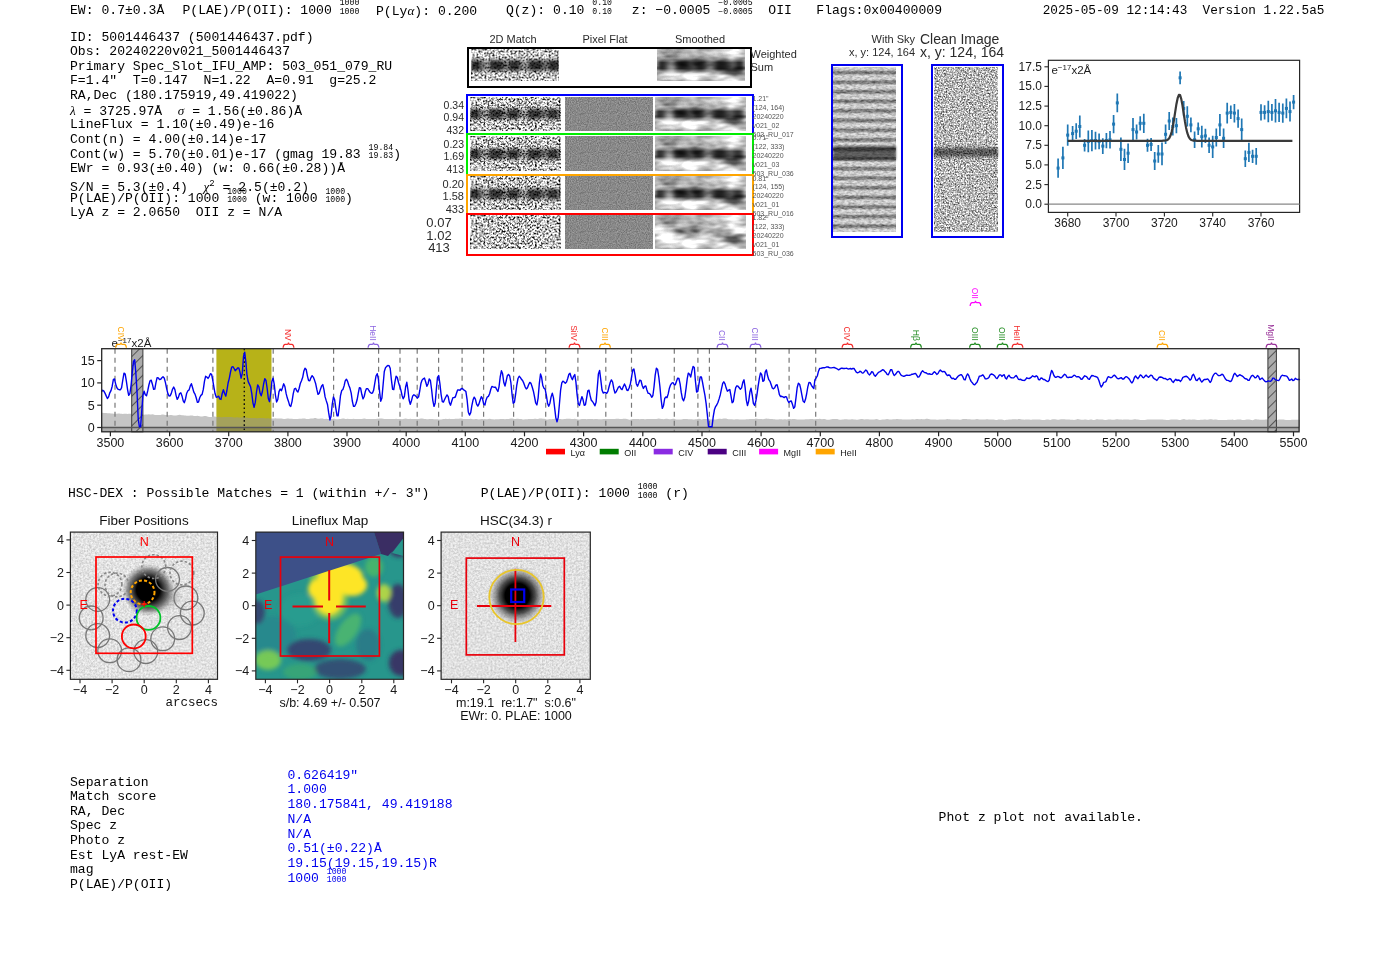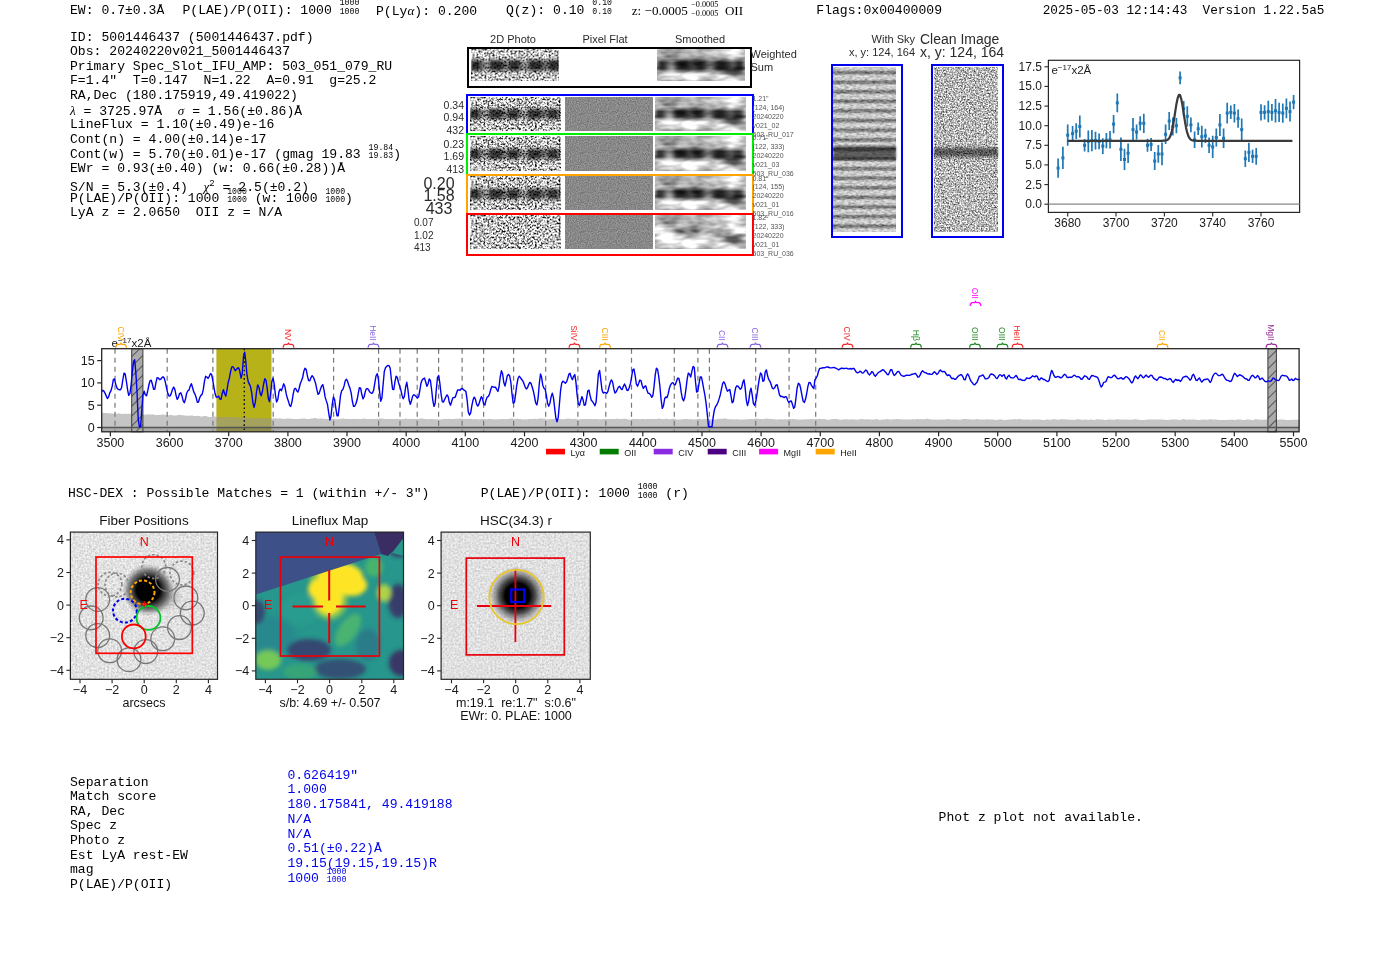--- a/index.html
+++ b/index.html
@@ -59,25 +59,25 @@
           <feFuncB type="linear" slope="2.2" intercept="-0.38"></feFuncB>
           <feFuncA type="linear" slope="0" intercept="1"></feFuncA>
         </feComponentTransfer>
 </filter>
 </defs>
 </svg>
 <div class="abs" style="left:70px;top:2.5px;font-family:'Liberation Mono',monospace;font-size:13.1px;color:#000;white-space:pre">EW: 0.7±0.3Å</div>
 <div class="abs" style="left:182.5px;top:2.5px;font-family:'Liberation Mono',monospace;font-size:13.1px;color:#000;white-space:pre">P(LAE)/P(OII): 1000 <span style="display:inline-block;vertical-align:middle;position:relative;top:-2px;margin-top:-7px;margin-bottom:-7px;font-size:8.2px;line-height:8.6px;letter-spacing:0px">1000<br>1000</span></div>
 <div class="abs" style="left:376px;top:2.5px;font-family:'Liberation Mono',monospace;font-size:13.1px;color:#000;white-space:pre">P(Ly<i>α</i>): 0.200</div>
 <div class="abs" style="left:505.9px;top:2.5px;font-family:'Liberation Mono',monospace;font-size:13.1px;color:#000;white-space:pre">Q(z): 0.10 <span style="display:inline-block;vertical-align:middle;position:relative;top:-2px;margin-top:-7px;margin-bottom:-7px;font-size:8.2px;line-height:8.6px;letter-spacing:0px">0.10<br>0.10</span></div>
-<div class="abs" style="left:631.8px;top:2.5px;font-family:Liberation Serif, serif;font-size:13.1px;color:#000;white-space:pre">z: −0.0005 <span style="display:inline-block;vertical-align:middle;position:relative;top:-2px;margin-top:-7px;margin-bottom:-7px;font-size:8.2px;line-height:8.6px;letter-spacing:0px">−0.0005<br>−0.0005</span>  OII</div>
+<div class="abs" style="left:631.8px;top:2.5px;font-family:Liberation Mono, monospace;font-size:13.1px;color:#000;white-space:pre">z: −0.0005 <span style="display:inline-block;vertical-align:middle;position:relative;top:-2px;margin-top:-7px;margin-bottom:-7px;font-size:8.2px;line-height:8.6px;letter-spacing:0px">−0.0005<br>−0.0005</span>  OII</div>
 <div class="abs" style="left:816.3px;top:2.5px;font-family:'Liberation Mono',monospace;font-size:13.1px;color:#000000;white-space:pre">Flags:0x00400009</div>
-<div class="abs" style="left:1042.7px;top:2.5px;font-family:'Liberation Mono',monospace;font-size:13.1px;color:#000;white-space:pre"><span style="font-size:12.7px">2025-05-03 12:14:43  Version 1.22.5a5</span></div>
+<div class="abs" style="left:1042.7px;top:2.5px;font-family:'Liberation Mono',monospace;font-size:13.1px;color:#000;white-space:pre"><span style="font-size:12.7px">2025-05-09 12:14:43  Version 1.22.5a5</span></div>
 <div class="abs" style="left:70px;top:30.5px;font-family:'Liberation Mono',monospace;font-size:13.1px;color:#000;white-space:pre;line-height:14.65px"><div style="height:14.65px">ID: 5001446437 (5001446437.pdf)</div><div style="height:14.65px">Obs: 20240220v021_5001446437</div><div style="height:14.65px">Primary Spec_Slot_IFU_AMP: 503_051_079_RU</div><div style="height:14.65px">F=1.4"  T=0.147  N=1.22  A=0.91  g=25.2</div><div style="height:14.65px">RA,Dec (180.175919,49.419022)</div><div style="height:14.65px"><i>λ</i> = 3725.97Å  <i>σ</i> = 1.56(±0.86)Å</div><div style="height:14.65px">LineFlux = 1.10(±0.49)e-16</div><div style="height:14.65px">Cont(n) = 4.00(±0.14)e-17</div><div style="height:14.65px">Cont(w) = 5.70(±0.01)e-17 (gmag 19.83 <span style="display:inline-block;vertical-align:middle;position:relative;top:-2px;margin-top:-7px;margin-bottom:-7px;font-size:8.2px;line-height:8.6px;letter-spacing:0px">19.84<br>19.83</span>)</div><div style="height:14.65px">EWr = 0.93(±0.40) (w: 0.66(±0.28))Å</div><div style="height:14.65px">S/N = 5.3(±0.4)  <i>χ</i><sup style="font-size:9px">2</sup> = 2.5(±0.2)</div><div style="height:14.65px">P(LAE)/P(OII): 1000 <span style="display:inline-block;vertical-align:middle;position:relative;top:-2px;margin-top:-7px;margin-bottom:-7px;font-size:8.2px;line-height:8.6px;letter-spacing:0px">1000<br>1000</span> (w: 1000 <span style="display:inline-block;vertical-align:middle;position:relative;top:-2px;margin-top:-7px;margin-bottom:-7px;font-size:8.2px;line-height:8.6px;letter-spacing:0px">1000<br>1000</span>)</div><div style="height:14.65px">LyA z = 2.0650  OII z = N/A</div></div>
-<div class="abs sans" style="left:463px;top:33px;width:100px;text-align:center;font-size:11px;color:#2b2b2b">2D Photo</div>
+<div class="abs sans" style="left:463px;top:33px;width:100px;text-align:center;font-size:11px;color:#2b2b2b">2D Match</div>
 <div class="abs sans" style="left:560px;top:33px;width:90px;text-align:center;font-size:11px;color:#2b2b2b">Pixel Flat</div>
 <div class="abs sans" style="left:655px;top:33px;width:90px;text-align:center;font-size:11px;color:#2b2b2b">Smoothed</div>
 <div class="abs" style="left:467px;top:46.5px;width:281px;height:37.0px;border:2.6px solid #000;background:#fff"></div>
 <div class="abs" style="left:470.5px;top:49px;width:88px;height:32px;overflow:hidden"><svg width="88" height="32">
       <rect width="88" height="32" filter="url(#nzfine)" opacity="0.9"></rect>
     </svg></div>
 <div class="abs" style="left:470.5px;top:57px;width:88px;height:17px;background:repeating-linear-gradient(90deg, rgba(0,0,0,0.8) 0 8px, rgba(0,0,0,0.35000000000000003) 12px 17px, rgba(0,0,0,0.8) 21px 30px, rgba(0,0,0,0.5) 34px 39px);-webkit-mask-image:linear-gradient(to bottom, transparent 0%, black 34%, black 66%, transparent 100%);mask-image:linear-gradient(to bottom, transparent 0%, black 34%, black 66%, transparent 100%);filter:blur(1.5px)"></div>
 <div class="abs" style="left:657px;top:49px;width:88px;height:32px;overflow:hidden"><svg width="88" height="32">
       <rect width="88" height="32" filter="url(#nzsmooth)" opacity="0.9"></rect>
     </svg></div>
@@ -116,33 +116,33 @@
       <rect width="91.19999999999993" height="34.400000000000006" filter="url(#nzfine)" opacity="1.0"></rect>
     </svg></div>
 <div class="abs" style="left:565.2px;top:176.0px;width:88.19999999999993px;height:34.400000000000006px;overflow:hidden"><svg width="88.19999999999993" height="34.400000000000006">
       <rect width="88.19999999999993" height="34.400000000000006" filter="url(#nzflat)" opacity="1.0"></rect>
     </svg></div>
 <div class="abs" style="left:655.4px;top:176.0px;width:90.60000000000002px;height:34.400000000000006px;overflow:hidden"><svg width="90.60000000000002" height="34.400000000000006">
       <rect width="90.60000000000002" height="34.400000000000006" filter="url(#nzsmooth)" opacity="0.95"></rect>
     </svg></div>
 <div class="abs" style="left:469.6px;top:185.888px;width:91.19999999999993px;height:16px;background:repeating-linear-gradient(90deg, rgba(0,0,0,0.75) 0 8px, rgba(0,0,0,0.3) 12px 17px, rgba(0,0,0,0.75) 21px 30px, rgba(0,0,0,0.44999999999999996) 34px 39px);-webkit-mask-image:linear-gradient(to bottom, transparent 0%, black 34%, black 66%, transparent 100%);mask-image:linear-gradient(to bottom, transparent 0%, black 34%, black 66%, transparent 100%);filter:blur(1.2px)"></div>
 <div class="abs" style="left:655.4px;top:185.888px;width:90.60000000000002px;height:16px;background:repeating-linear-gradient(90deg, rgba(0,0,0,0.8) 0 8px, rgba(0,0,0,0.35000000000000003) 12px 17px, rgba(0,0,0,0.8) 21px 30px, rgba(0,0,0,0.5) 34px 39px);-webkit-mask-image:linear-gradient(to bottom, transparent 0%, black 34%, black 66%, transparent 100%);mask-image:linear-gradient(to bottom, transparent 0%, black 34%, black 66%, transparent 100%);filter:blur(2.2px)"></div>
-<div class="abs sans" style="left:414px;top:178.0px;width:50px;text-align:center;font-size:16px;line-height:12.4px;color:#2b2b2b">0.20<br>1.58<br>433</div>
+<div class="abs sans" style="left:414px;top:178.0px;width:50px;text-align:right;font-size:11px;line-height:12.4px;color:#2b2b2b">0.20<br>1.58<br>433</div>
 <div class="abs sans" style="left:752.5px;top:174.5px;font-size:7px;line-height:8.9px;color:#555">0.81"<br>(124, 155)<br>20240220<br>v021_01<br>503_RU_016</div>
 <div class="abs" style="left:465.7px;top:212.9px;width:284.09999999999997px;height:39.099999999999994px;border:2.4px solid #ff0000;background:#fff"></div>
 <div class="abs" style="left:469.6px;top:215.4px;width:91.19999999999993px;height:34.099999999999994px;overflow:hidden"><svg width="91.19999999999993" height="34.099999999999994">
       <rect width="91.19999999999993" height="34.099999999999994" filter="url(#nzfine)" opacity="1.0"></rect>
     </svg></div>
 <div class="abs" style="left:565.2px;top:215.4px;width:88.19999999999993px;height:34.099999999999994px;overflow:hidden"><svg width="88.19999999999993" height="34.099999999999994">
       <rect width="88.19999999999993" height="34.099999999999994" filter="url(#nzflat)" opacity="1.0"></rect>
     </svg></div>
 <div class="abs" style="left:655.4px;top:215.4px;width:90.60000000000002px;height:34.099999999999994px;overflow:hidden"><svg width="90.60000000000002" height="34.099999999999994">
       <rect width="90.60000000000002" height="34.099999999999994" filter="url(#nzsmooth)" opacity="0.95"></rect>
     </svg></div>
-<div class="abs sans" style="left:414px;top:217.4px;width:50px;text-align:left;font-size:10px;line-height:12.4px;color:#2b2b2b">0.07<br>1.02<br>413</div>
+<div class="abs sans" style="left:414px;top:217.4px;width:50px;text-align:center;font-size:13px;line-height:12.4px;color:#2b2b2b">0.07<br>1.02<br>413</div>
 <div class="abs sans" style="left:752.5px;top:213.9px;font-size:7px;line-height:8.9px;color:#555">1.82"<br>(122, 333)<br>20240220<br>v021_01<br>503_RU_036</div>
 <div class="abs sans" style="left:815px;top:32.5px;width:100px;text-align:right;font-size:11px;line-height:13px;color:#2b2b2b">With Sky<br>x, y: 124, 164</div>
 <div class="abs sans" style="left:920px;top:32.5px;width:100px;text-align:left;font-size:14px;line-height:13px;color:#2b2b2b">Clean Image<br>x, y: 124, 164</div>
 <div class="abs" style="left:830.5px;top:63.8px;width:68.5px;height:170.6px;border:2.6px solid #0000f0;background:#fff"></div>
 <div class="abs" style="left:931.4px;top:63.8px;width:69px;height:170.6px;border:2.6px solid #0000f0;background:#fff"></div>
 <div class="abs" style="left:833.4px;top:66.6px;width:63px;height:165px;background:repeating-linear-gradient(to bottom,#dcdcdc 0px,#cfcfcf 2.8px,#5a5a5a 4.8px,#636363 6.4px,#d4d4d4 8.6px,#dcdcdc 9.6px);"></div>
 <div class="abs" style="left:833.4px;top:66.6px;width:63px;height:165px;overflow:hidden"><svg width="63" height="165">
       <rect width="63" height="165" filter="url(#nzsky)" opacity="0.32"></rect>
     </svg></div>
 <div class="abs" style="left:833.4px;top:146px;width:63px;height:14px;background:rgba(0,0,0,0.55);filter:blur(1px)"></div>
@@ -379,21 +379,21 @@
 <rect x="759.1" y="188.8" width="19" height="5.6" fill="#ff00ff"></rect>
 <text x="783.6" y="196" font-size="9" fill="#1a1a1a" font-family="Liberation Sans, sans-serif">MgII</text>
 <rect x="815.7" y="188.8" width="19" height="5.6" fill="#ffa500"></rect>
 <text x="840.2" y="196" font-size="9" fill="#1a1a1a" font-family="Liberation Sans, sans-serif">HeII</text>
 </svg>
 <div class="abs" style="left:68px;top:486px;font-family:'Liberation Mono',monospace;font-size:13.1px;color:#000;white-space:pre">HSC-DEX : Possible Matches = 1 (within +/- 3")</div>
 <div class="abs" style="left:480.7px;top:486px;font-family:'Liberation Mono',monospace;font-size:13.1px;color:#000;white-space:pre">P(LAE)/P(OII): 1000 <span style="display:inline-block;vertical-align:middle;position:relative;top:-2px;margin-top:-7px;margin-bottom:-7px;font-size:8.2px;line-height:8.6px;letter-spacing:0px">1000<br>1000</span> (r)</div>
 <div class="abs" style="left:70px;top:512.5px;width:148px;text-align:center;font-family:'Liberation Sans',sans-serif;font-size:13.5px;color:#111">Fiber Positions</div>
 <div class="abs" style="left:256px;top:512.5px;width:148px;text-align:center;font-family:'Liberation Sans',sans-serif;font-size:13.5px;color:#111">Lineflux Map</div>
 <div class="abs" style="left:441px;top:512.5px;width:150px;text-align:center;font-family:'Liberation Sans',sans-serif;font-size:13.5px;color:#111">HSC(34.3) r</div>
-<div class="abs" style="left:70px;top:695.5px;width:148px;text-align:center;font-family:Liberation Sans, sans-serif;font-size:12.5px;color:#111">arcsecs</div>
+<div class="abs" style="left:70px;top:695.5px;width:148px;text-align:right;font-family:Liberation Mono, monospace;font-size:12.5px;color:#111">arcsecs</div>
 <div class="abs" style="left:246px;top:695.5px;width:168px;text-align:center;font-family:'Liberation Sans',sans-serif;font-size:12.5px;color:#111">s/b: 4.69 +/- 0.507</div>
 <div class="abs" style="left:431px;top:695.5px;width:170px;text-align:center;font-family:'Liberation Sans',sans-serif;font-size:12.5px;color:#111">m:19.1&nbsp; re:1.7"&nbsp; s:0.6"</div>
 <div class="abs" style="left:431px;top:708.5px;width:170px;text-align:center;font-family:'Liberation Sans',sans-serif;font-size:12.5px;color:#111">EWr: 0. PLAE: 1000</div>
 <svg class="abs" style="left:30px;top:505px" width="620" height="225" viewBox="0 0 620 225">
 <defs>
 <filter id="bgnoise" x="0" y="0" width="100%" height="100%" color-interpolation-filters="sRGB">
 <feTurbulence type="fractalNoise" baseFrequency="0.5" numOctaves="2" seed="11" stitchTiles="stitch"></feTurbulence>
 <feColorMatrix type="saturate" values="0"></feColorMatrix>
 <feComponentTransfer>
           <feFuncR type="linear" slope="0.8" intercept="0.47"></feFuncR>

